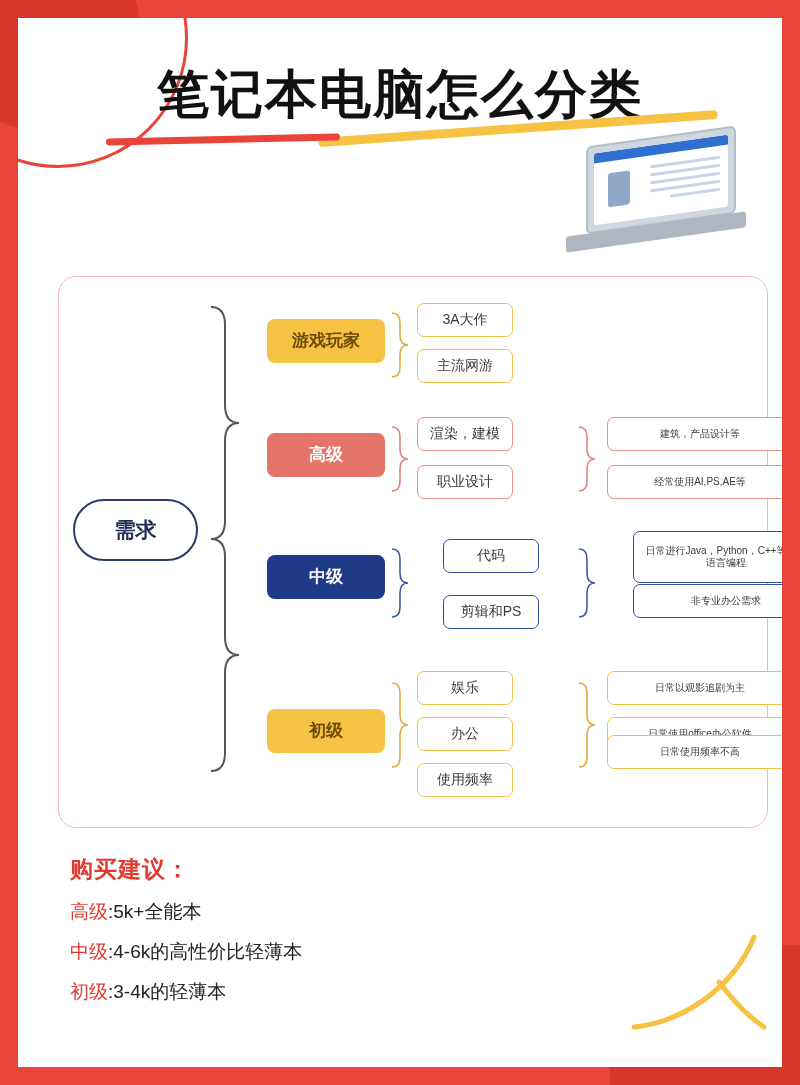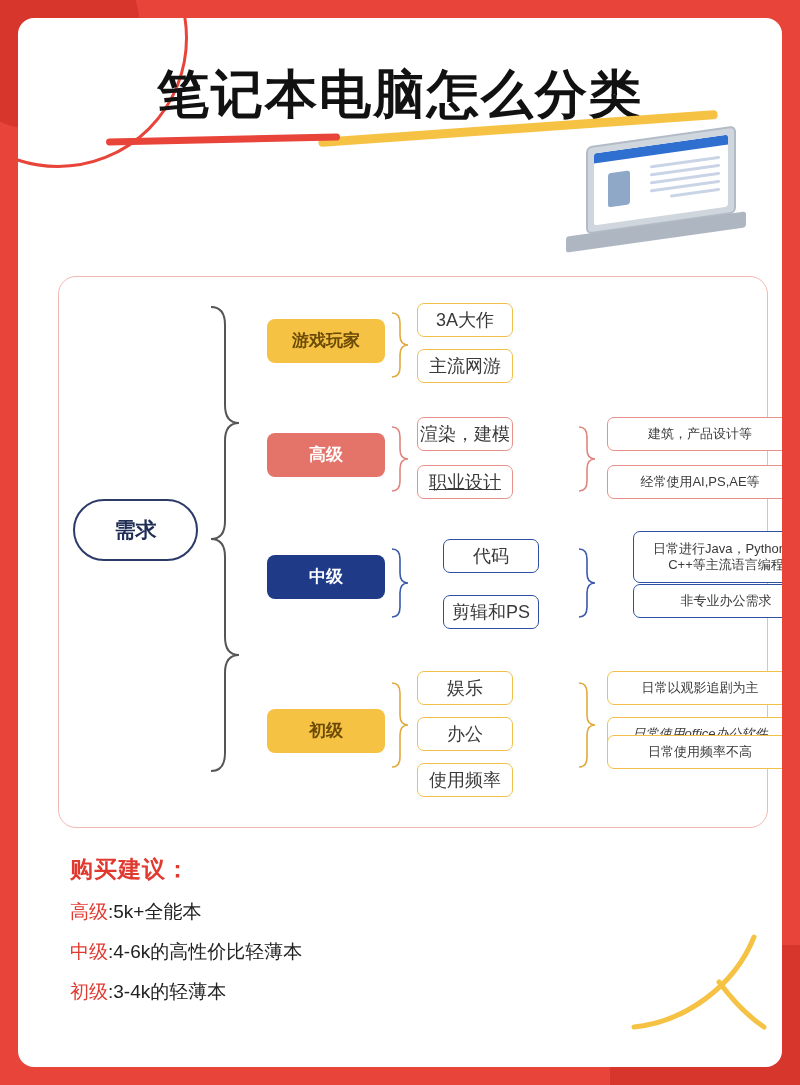--- a/index.html
+++ b/index.html
@@ -16,21 +16,21 @@
   .corner-tl {
     position: absolute; left: -60px; top: -70px; width: 200px; height: 200px;
     border-radius: 50%; background: #d6362c;
   }
   .corner-br {
     position: absolute; right: -40px; bottom: -60px; width: 230px; height: 200px;
     border-radius: 50% 0 0 0; background: #d6362c;
   }
   .card {
     position: absolute; left: 18px; top: 18px; width: 764px; height: 1049px;
-    background: #ffffff; border-radius: 16px; overflow: hidden;
+    background: #ffffff; border-radius: 0; overflow: hidden;
   }
   
   .arc {
     position: absolute; left: -90px; top: -110px; width: 260px; height: 260px;
     border: 3px solid #e8443a; border-radius: 50%;
   }
   .title-wrap {
     position: absolute; left: 0; top: 42px; width: 764px; text-align: center;
   }
   .title {
@@ -77,26 +77,26 @@
     left: 14px; top: 222px; width: 125px; height: 62px;
     border: 2px solid #2b3a67; border-radius: 32px; color: #1f2d55;
     font-size: 21px; font-weight: bold;
   }
   .lvl1 { width: 118px; height: 44px; border-radius: 8px; color: #fff; font-weight: bold; font-size: 17px; }
   .n-gamer  { left: 208px; top: 42px;  background: #f5c243; color:#6b4a05; }
   .n-high   { left: 208px; top: 156px; background: #e4736a; }
   .n-mid    { left: 208px; top: 278px; background: #1f3b87; }
   .n-basic  { left: 208px; top: 432px; background: #f5c243; color:#6b4a05; }
   .lvl2 {
-    width: 96px; height: 34px; border-radius: 7px; background: #fff; font-size: 18px;
+    width: 96px; height: 34px; border-radius: 7px; background: #fff; font-size: 14px;
   }
   .y-b { border: 1.5px solid #f0c04a; color: #3a3a3a; }
   .r-b { border: 1.5px solid #e8908a; color: #3a3a3a; }
   .b-b { border: 1.5px solid #2f4fa0; color: #3a3a3a; margin-left: 26px; }
-  .lvl3 { height: 34px; border-radius: 7px; background: #fff; font-size: 13px; padding: 2px 8px; }
+  .lvl3 { height: 34px; border-radius: 7px; background: #fff; font-size: 10px; padding: 2px 8px; }
   .brace-svg { position: absolute; }
   
   .advice { position: absolute; left: 52px; top: 836px; width: 700px; }
   .advice h3 {
     margin: 0 0 14px 0; font-size: 23px; color: #e03a30; font-weight: bold; letter-spacing: 1px;
   }
   .advice .line { font-size: 19px; color: #222; margin-bottom: 14px; }
   .advice .line .k { color: #e03a30; }
   .yellow-swoosh {
     position: absolute; right: 8px; bottom: 30px; width: 150px; height: 110px;
@@ -155,34 +155,34 @@
 
     <div class="node lvl1 n-gamer">游戏玩家</div>
 
     <div class="node root">需求</div>
     <div class="node lvl2 y-b" style="left:358px; top:26px;">3A大作</div>
     <div class="node lvl2 y-b" style="left:358px; top:72px;">主流网游</div>
 
     <div class="node lvl1 n-high">高级</div>
     <div class="node lvl2 r-b" style="left:358px; top:140px;">渲染，建模</div>
     <div class="node lvl3 r-b" style="left:548px; top:140px; width:186px;">建筑，产品设计等</div>
-    <div class="node lvl2 r-b" style="left:358px; top:188px;text-decoration:underline;">职业设计</div>
+    <div class="node lvl2 r-b" style="left:358px; top:188px;">职业设计</div>
     <div class="node lvl3 r-b" style="left:548px; top:188px; width:186px;">经常使用AI,PS,AE等</div>
 
     <div class="node lvl1 n-mid">中级</div>
     <div class="node lvl2 b-b" style="left:358px; top:262px;">代码</div>
     <div class="node lvl3 b-b" style="left:548px; top:254px; width:186px; height:52px;">日常进行Java，Python，C++等主流语言编程</div>
     <div class="node lvl2 b-b" style="left:358px; top:318px;">剪辑和PS</div>
     <div class="node lvl3 b-b" style="left:548px; top:307px; width:186px;">非专业办公需求</div>
 
     <div class="node lvl1 n-basic">初级</div>
     <div class="node lvl2 y-b" style="left:358px; top:394px;">娱乐</div>
     <div class="node lvl3 y-b" style="left:548px; top:394px; width:186px;">日常以观影追剧为主</div>
     <div class="node lvl2 y-b" style="left:358px; top:440px;">办公</div>
-    <div class="node lvl3 y-b" style="left:548px; top:440px; width:186px;font-style:italic;">日常使用office办公软件</div>
+    <div class="node lvl3 y-b" style="left:548px; top:440px; width:186px;">日常使用office办公软件</div>
     <div class="node lvl2 y-b" style="left:358px; top:486px;">使用频率</div>
     <div class="node lvl3 y-b" style="left:548px; top:458px; width:186px;">日常使用频率不高</div>
   </div>
 
   <div class="advice">
     <h3>购买建议：</h3>
     <div class="line">
       <span class="k">高级</span><span>:5k+全能本</span>
     </div>
     <div class="line">

